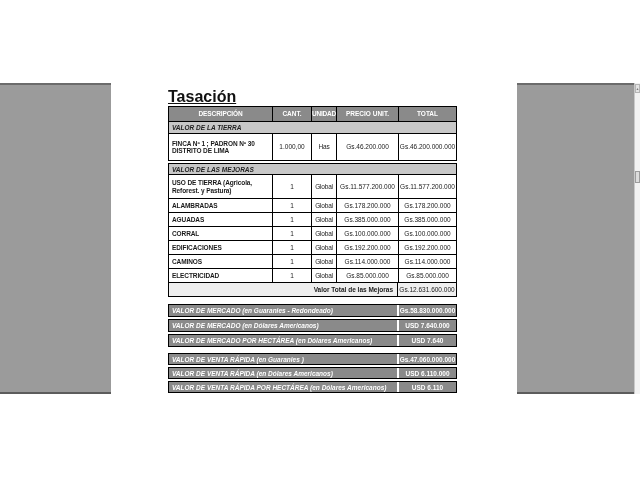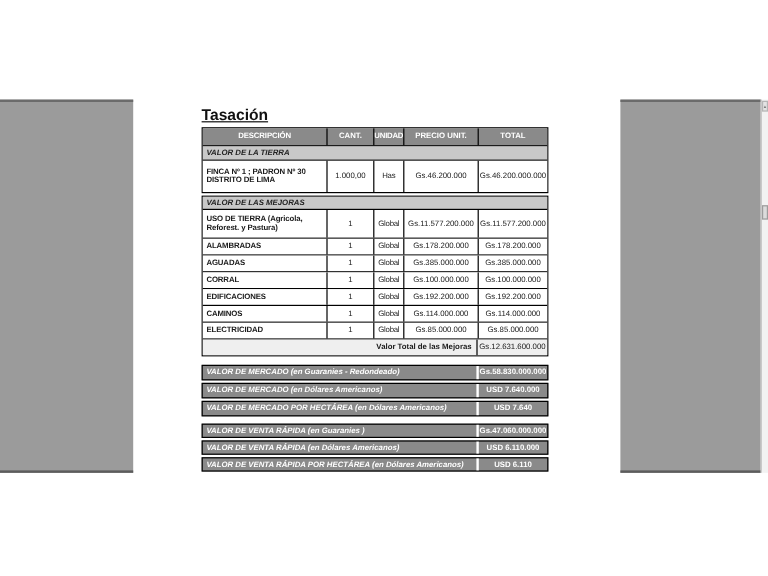--- a/index.html
+++ b/index.html
@@ -15,21 +15,21 @@
   
   .scrollbar{position:absolute;left:634px;top:83px;width:6px;height:311px;background:#f2f2f2;
              border-left:1px solid #c9c9c9;box-sizing:border-box;}
   .scroll-btn{position:absolute;left:0;top:1px;width:5px;height:9px;background:#e4e4e4;
               border:1px solid #b5b5b5;box-sizing:border-box;font-size:4px;line-height:7px;
               text-align:center;color:#7a7a7a;overflow:hidden;}
   .scroll-thumb{position:absolute;left:0;top:88px;width:5px;height:12px;background:#dcdcdc;
                 border:1px solid #9c9c9c;box-sizing:border-box;}
 
   
-  .title{position:absolute;left:168px;top:88px;margin:0;font-size:13px;font-weight:bold;
+  .title{position:absolute;left:168px;top:88px;margin:0;font-size:16px;font-weight:bold;
          color:#111;text-decoration:underline;letter-spacing:0;}
 
   .tbl{position:absolute;left:168px;width:289px;border:1px solid #000;box-sizing:border-box;
        font-size:6.5px;color:#1a1a1a;background:#fff;}
   .block1{top:106px;}
   .block2{top:163px;}
 
   .row{display:flex;box-sizing:border-box;border-bottom:1px solid #000;}
   .row:last-child{border-bottom:none;}
 

